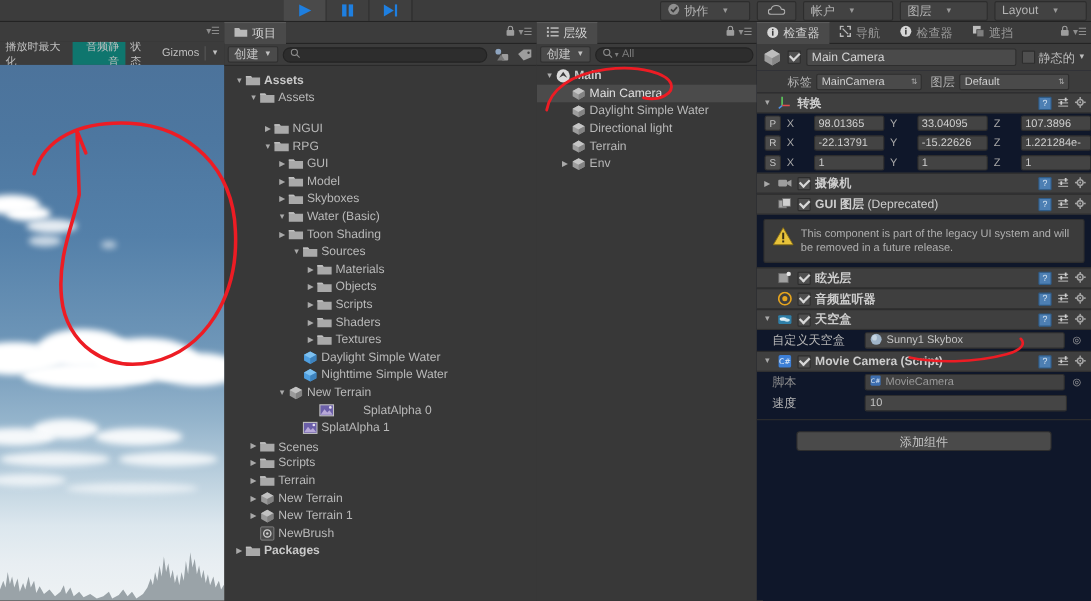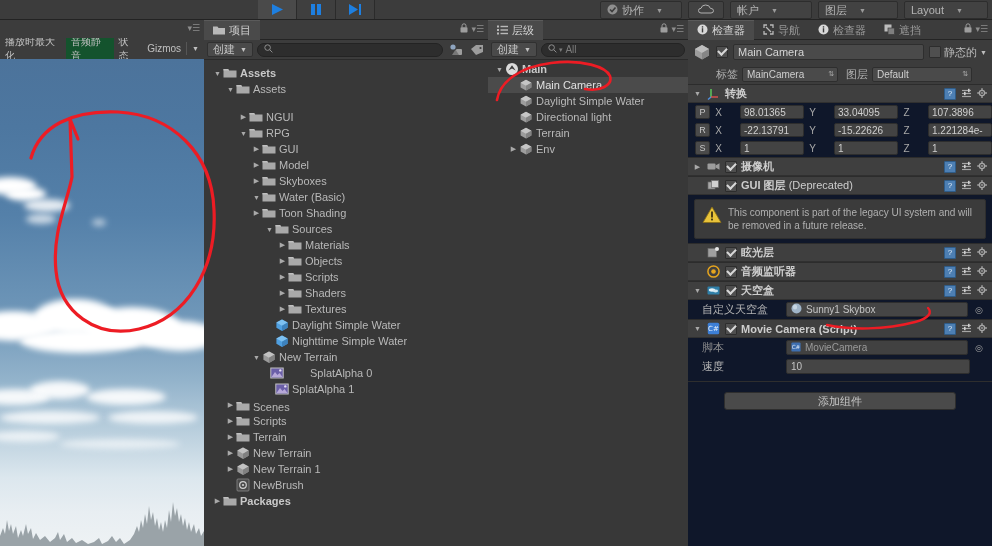--- a/index.html
+++ b/index.html
@@ -79,21 +79,21 @@
   .tool-icon { width: 17px; height: 15px; display:flex; align-items:center; justify-content:center; }
 
   
   #scene-panel { left: 0; top: 20px; width: 204px; height: 526px; background:#2b2b2b; }
   #scene-tabbar { height: 18px; background:#3c3c3c; position: relative; }
   #scene-toolbar {
     height: 21px; background: #3c3c3c; display: flex; align-items: center;
     font-size: 10px; color: #c0c0c0;
   }
   #scene-toolbar .sbtn { padding: 0 5px; height:21px; display:flex; align-items:center; }
-  #scene-toolbar .sbtn.on { background: #14532d; }
+  #scene-toolbar .sbtn.on { background: #0f766e; text-align: right; }
   #scene-toolbar .sep { width:1px; height:13px; background:#565656; }
   #scene-view {
     position: absolute; left:0; top: 39px; width: 204px; height: 487px; overflow: hidden;
     background: linear-gradient(180deg,
       #4c739b 0%, #4d77a0 14%, #5480a9 32%, #6e96b8 52%,
       #93b3cb 66%, #bfd3e0 78%, #dce7ee 86%, #e8eef2 93%, #eef2f4 100%);
   }
   .cloud { position: absolute; background: #fff; border-radius: 50%; filter: blur(3px); }
   .terrain { position: absolute; bottom: 0; left: 0; width: 204px; height: 70px; }
 
@@ -503,21 +503,21 @@
         </div>
         <div class="trow" style="padding-left: 47px;">
           <span class="arrow">▼</span>
           <span class="ico"><svg width="14" height="14" viewBox="0 0 14 14">
               <polygon points="7,1.5 12.6,4.6 12.6,9.8 7,12.9 1.4,9.8 1.4,4.6" fill="#9a9a9a"></polygon>
               <polygon points="7,1.5 12.6,4.6 7,7.7 1.4,4.6" fill="#c2c2c2"></polygon>
               <polygon points="7,7.7 12.6,4.6 12.6,9.8 7,12.9" fill="#818181"></polygon>
             </svg></span>
           <span>New Terrain</span>
         </div>
-        <div class="trow" style="padding-left: 32px; gap: 23px;">
+        <div class="trow" style="padding-left: 52px; gap: 23px;">
           <span class="arrow"></span>
           <span class="ico"><svg width="14" height="14" viewBox="0 0 14 14">
               <rect x="0.8" y="2" width="12.4" height="10" fill="#6b5fa8" stroke="#c0c0c0" stroke-width="1"></rect>
               <polygon points="1.5,11 5,6 7.5,9 9.5,7 12.5,11" fill="#b7a8d8"></polygon>
               <circle cx="10.3" cy="4.4" r="1.2" fill="#e8e0f5"></circle>
             </svg></span>
           <span>SplatAlpha 0</span>
         </div>
         <div class="trow" style="padding-left: 60px;">
           <span class="arrow"></span>

